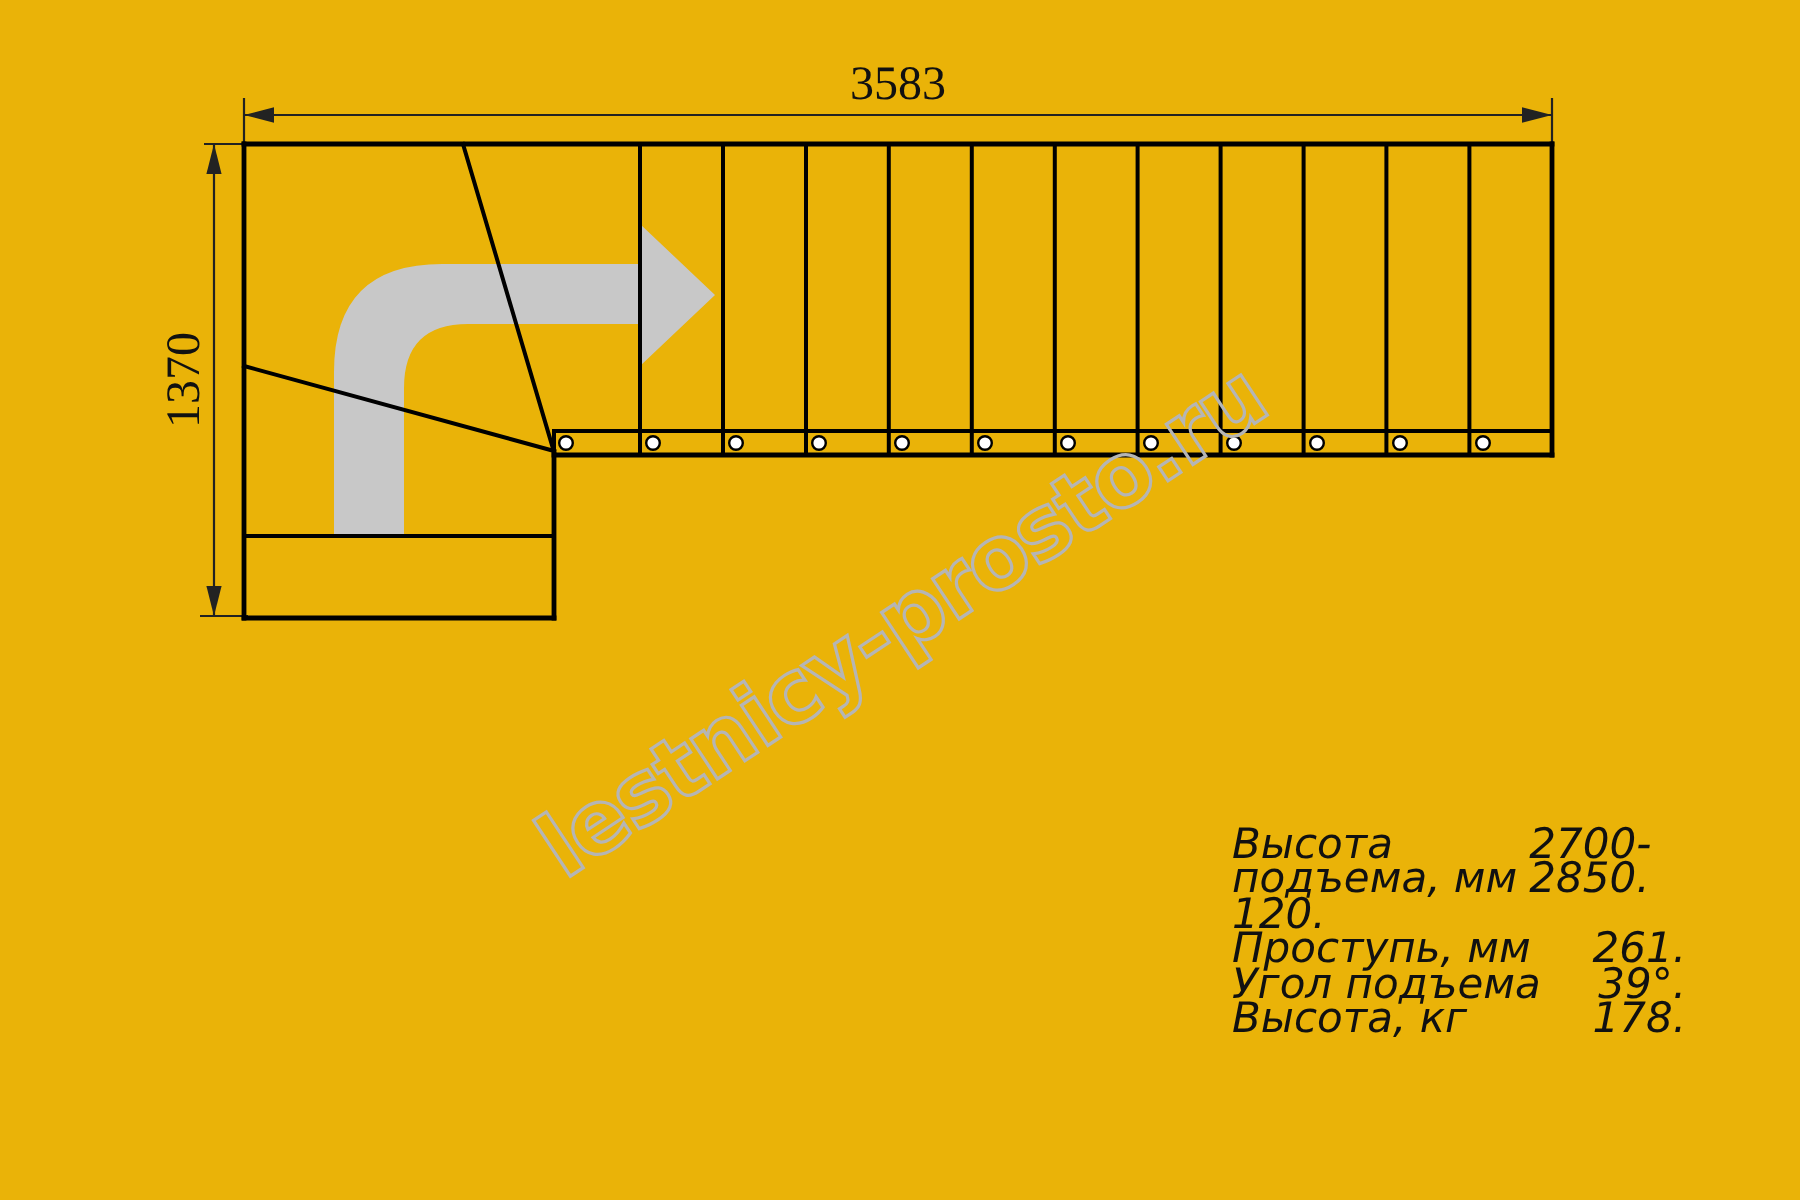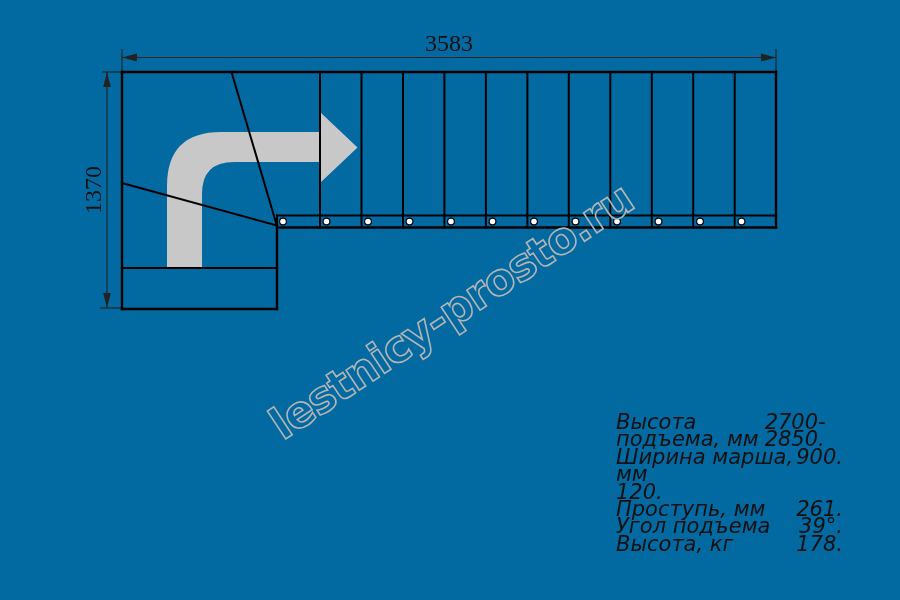--- a/index.html
+++ b/index.html
@@ -1,17 +1,17 @@
 <!DOCTYPE html>
 <html><head>
 <meta charset="utf-8">
 <style>
   html,body{margin:0;padding:0;background:#ffffff;}
   .canvas{
-    position:relative;width:900px;height:600px;background:#0369a1;overflow:hidden;
+    position:relative;width:900px;height:600px;background:#eab308;overflow:hidden;
     font-family:"DejaVu Sans",sans-serif;
   }
   .plan-svg{position:absolute;left:0;top:0;}
   .dim-label{
     position:absolute;color:#111;font-family:"Liberation Serif",serif;
     font-size:24px;white-space:nowrap;
   }
   .dim-label.horiz{left:449px;top:43px;transform:translate(-50%,-50%);}
   .dim-label.vert{left:93px;top:190px;transform:translate(-50%,-50%) rotate(-90deg);}
   .watermark{
@@ -105,24 +105,20 @@
   <div class="dim-label vert">1370</div>
 
   <div class="watermark">lestnicy-prosto.ru</div>
 
   <div class="specs">
     <div class="spec-row">
       <span class="spec-label">Высота подъема, мм</span>
       <span class="spec-value">2700-2850.</span>
     </div>
     <div class="spec-row">
-      <span class="spec-label">Ширина марша, мм</span>
-      <span class="spec-value">900.</span>
-    </div>
-    <div class="spec-row">
       <span class="spec-value">120.</span>
     </div>
     <div class="spec-row">
       <span class="spec-label">Проступь, мм</span>
       <span class="spec-value">261.</span>
     </div>
     <div class="spec-row">
       <span class="spec-label">Угол подъема</span>
       <span class="spec-value">39°.</span>
     </div>

